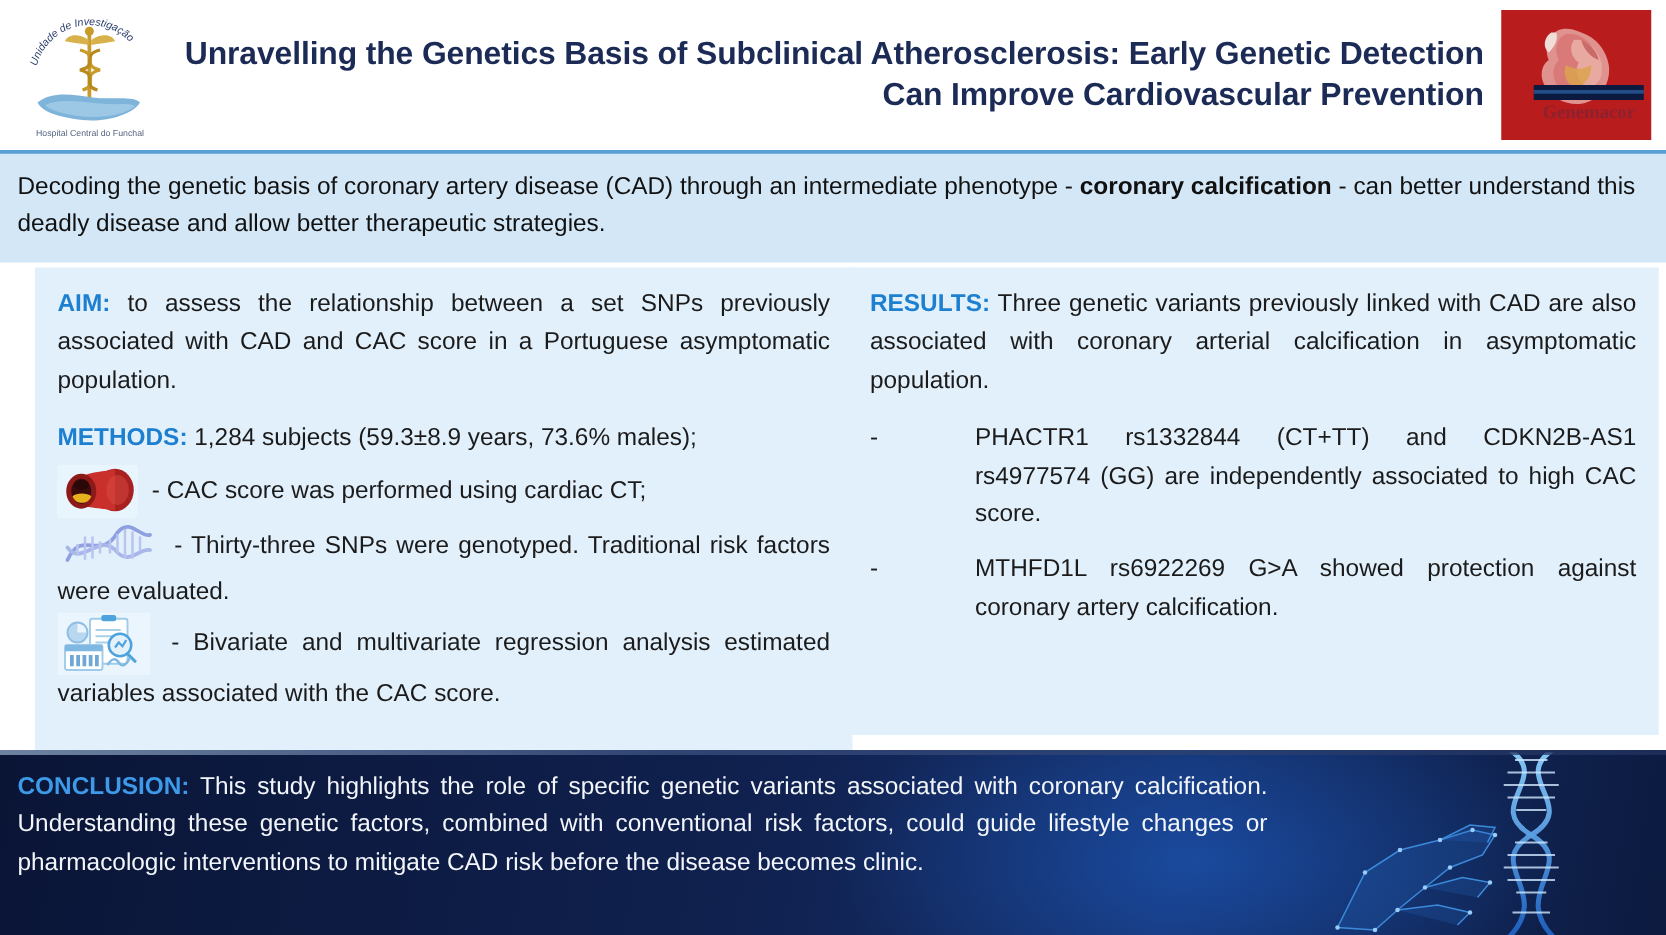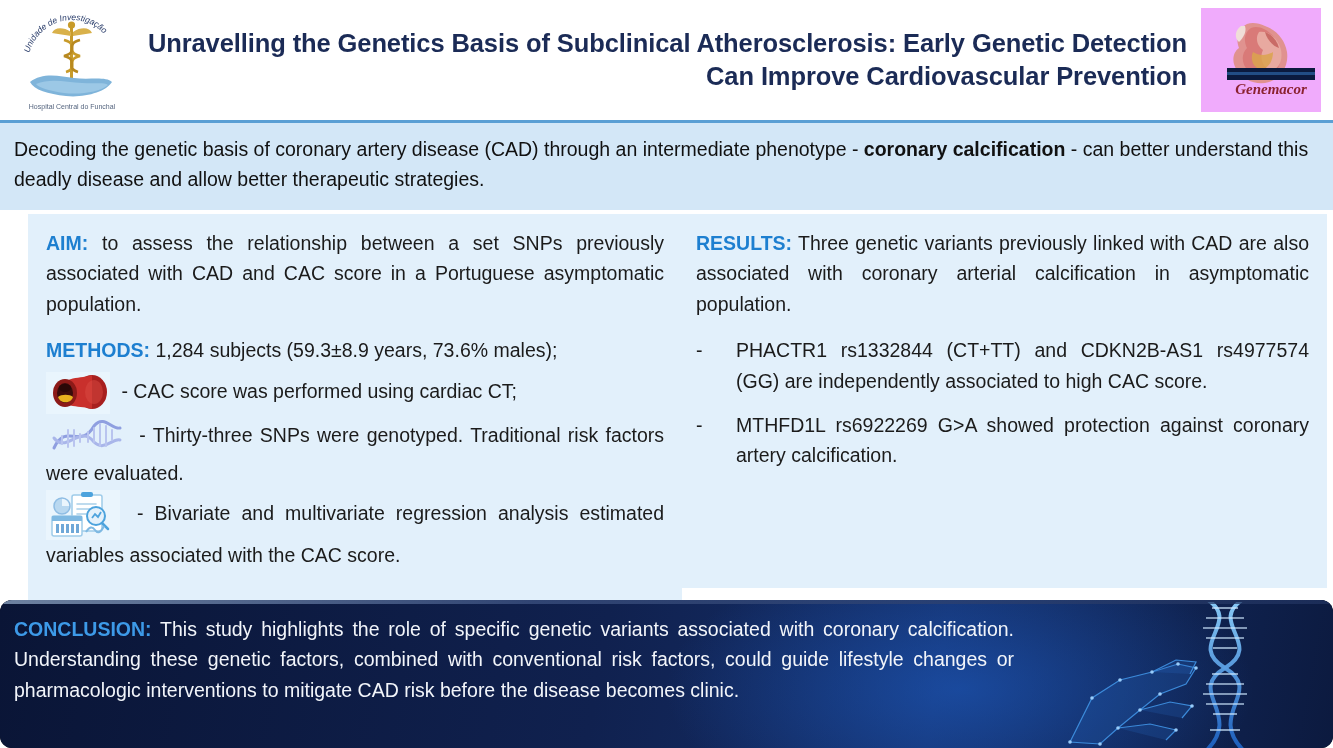--- a/index.html
+++ b/index.html
@@ -47,22 +47,21 @@
     letter-spacing: -0.1px;
     font-family: "Liberation Sans", sans-serif;
   }
 
   #logo-right {
     width: 120px;
     height: 104px;
     margin-right: 12px;
     flex: 0 0 auto;
     position: relative;
-    background: #f0abfc;
-    font-style: italic;
+    background: #b91c1c;
   }
 
   
   #intro-banner {
     position: absolute;
     left: 0;
     top: 120px;
     width: 1333px;
     height: 90px;
     background: #d3e7f7;
@@ -158,32 +157,32 @@
     line-height: 1.56;
     color: #1b1b1b;
   }
   .bullet .btxt {
     flex: 1 1 auto;
     font-size: 19.5px;
     line-height: 1.56;
     color: #1b1b1b;
     text-align: justify;
     font-weight: 500;
+    margin-left: 44px;
   }
 
   
   #conclusion {
     position: absolute;
     left: 0;
     top: 600px;
     width: 1333px;
     height: 148px;
     overflow: hidden;
     background: #000000;
-    border-radius: 12px;
   }
   #conclusion-bg {
     position: absolute;
     inset: 0;
     background:
       radial-gradient(ellipse 420px 200px at 72% 60%, rgba(30,95,200,0.55) 0%, rgba(13,28,69,0) 70%),
       linear-gradient(100deg, #0a1536 0%, #10214f 45%, #15306b 70%, #0c1a3f 100%);
   }
   #conclusion-topline {
     position: absolute;

